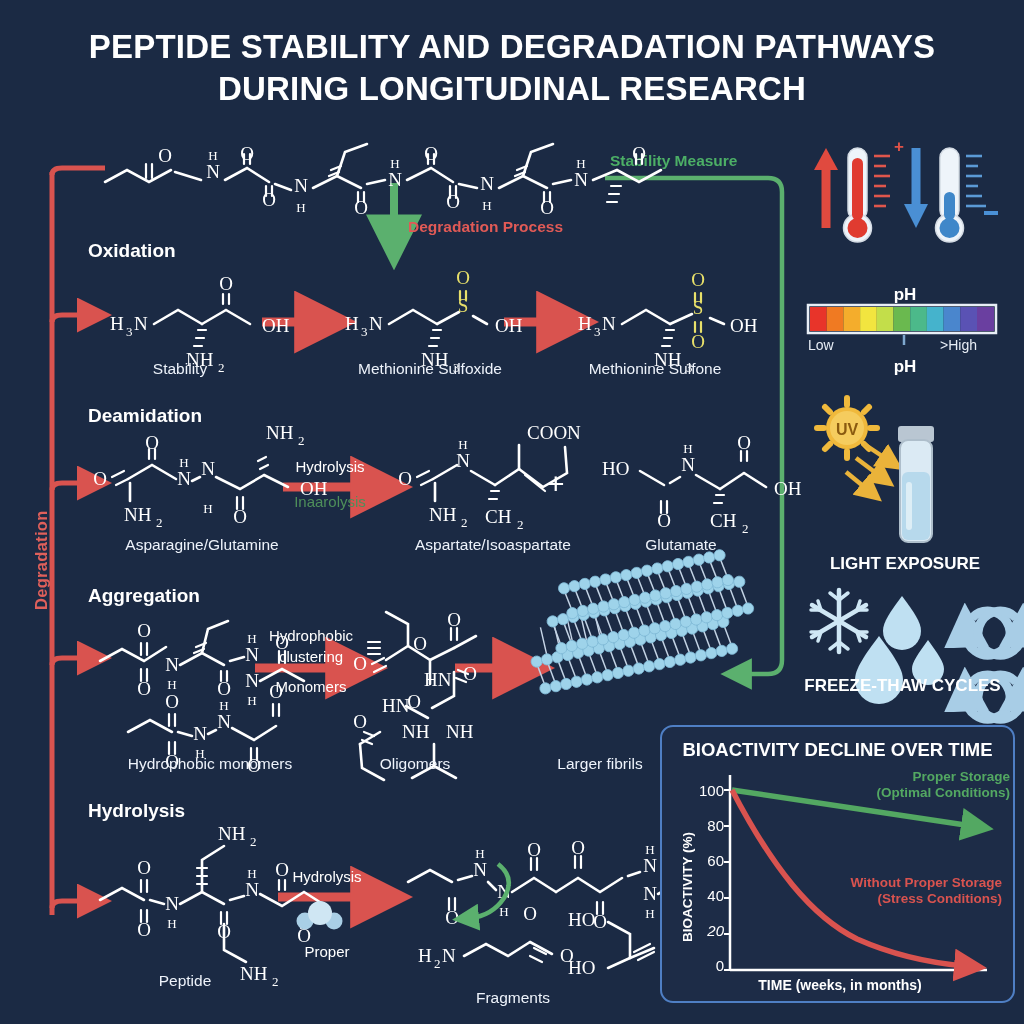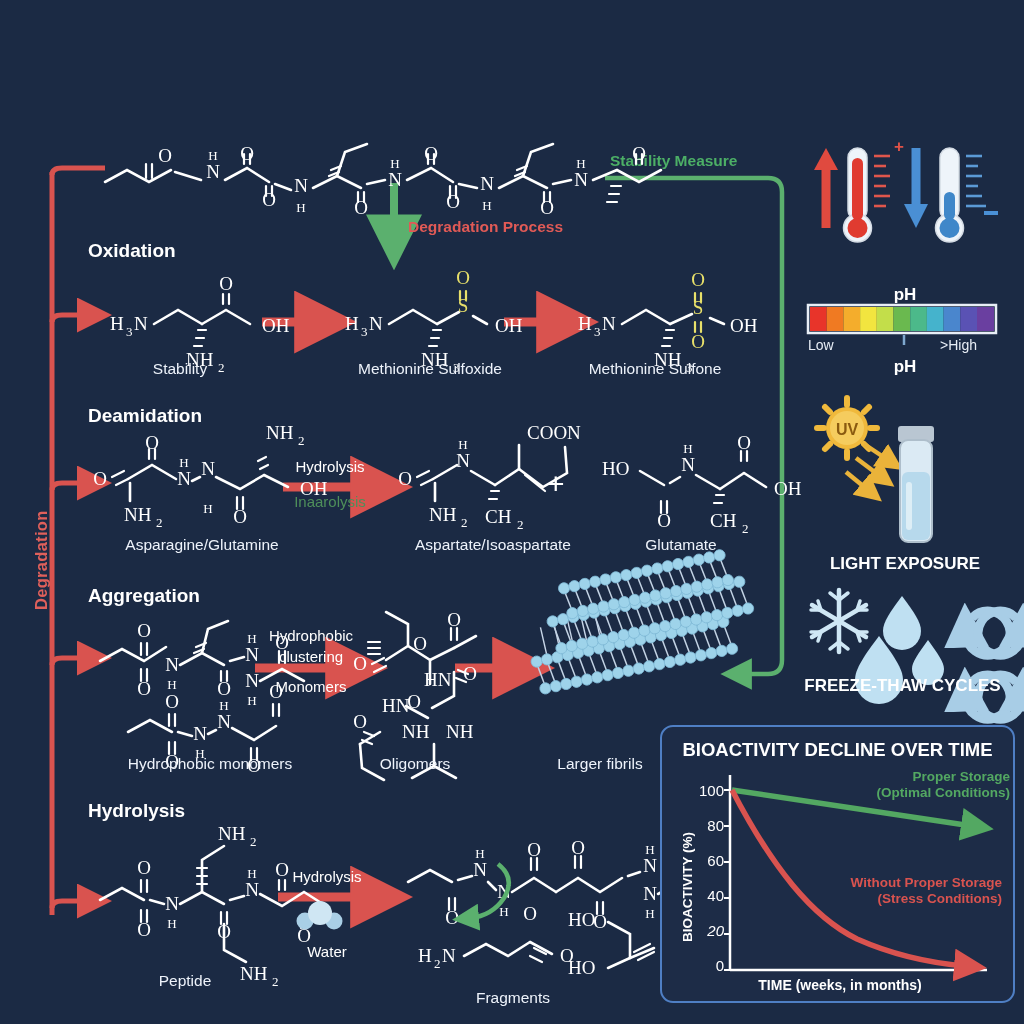--- a/index.html
+++ b/index.html
@@ -84,20 +84,24 @@
     text-align: right; font-weight: 700;
   }
   .serlbl.green { color: #53a862; }
   .serlbl.red { color: #d9534f; }
 </style>
 </head>
 <body>
 
 <div id="stage">
 
+  <div class="title">
+    <span>PEPTIDE STABILITY AND DEGRADATION PATHWAYS</span>
+    <span class="l2">DURING LONGITUDINAL RESEARCH</span>
+  </div>
 
   <svg width="1024" height="1024">
     <defs>
       <marker id="redArrow" markerWidth="7" markerHeight="7" refX="2.2" refY="3.5" orient="auto">
         <path d="M0,0 L7,3.5 L0,7 Z" fill="#d9534f"></path>
       </marker>
       <marker id="greenArrow" markerWidth="7" markerHeight="7" refX="2.2" refY="3.5" orient="auto">
         <path d="M0,0 L7,3.5 L0,7 Z" fill="#5bb06e"></path>
       </marker>
       <marker id="greenArrowSm" markerWidth="6" markerHeight="6" refX="2" refY="3" orient="auto">
@@ -670,21 +674,21 @@
       <path class="chemline" d="M40,10 L62,22 L62,46"></path>
       <text class="atom" x="0" y="62" text-anchor="start">HO</text>
       <path class="chemline" d="M40,56 L62,46"></path>
       <path class="chemline" d="M62,46 L86,36"></path>
       <text class="atom" x="92" y="44" text-anchor="start">O</text>
       <path class="chemline thin" d="M66,40 L82,32 M70,48 L86,40"></path>
     </g>
   </svg>
 
   <div class="rxn-lbl" style="left:280px; top:868px; width:94px;">Hydrolysis</div>
-  <div class="rxn-lbl" style="left:287px; top:943px; width:80px;">Water</div>
+  <div class="rxn-lbl" style="left:287px; top:943px; width:80px;">Proper</div>
 
   <svg width="1024" height="1024">
     <circle cx="305" cy="921" r="8.5" fill="#a9cfe6"></circle>
     <circle cx="334" cy="921" r="8.5" fill="#a9cfe6"></circle>
     <circle cx="320" cy="913" r="12" fill="#cfe6f3"></circle>
   </svg>
 
   <div class="cap" style="left:120px; top:972px; width:130px;">Peptide</div>
   <div class="cap" style="left:448px; top:989px; width:130px;">Fragments</div>
 

